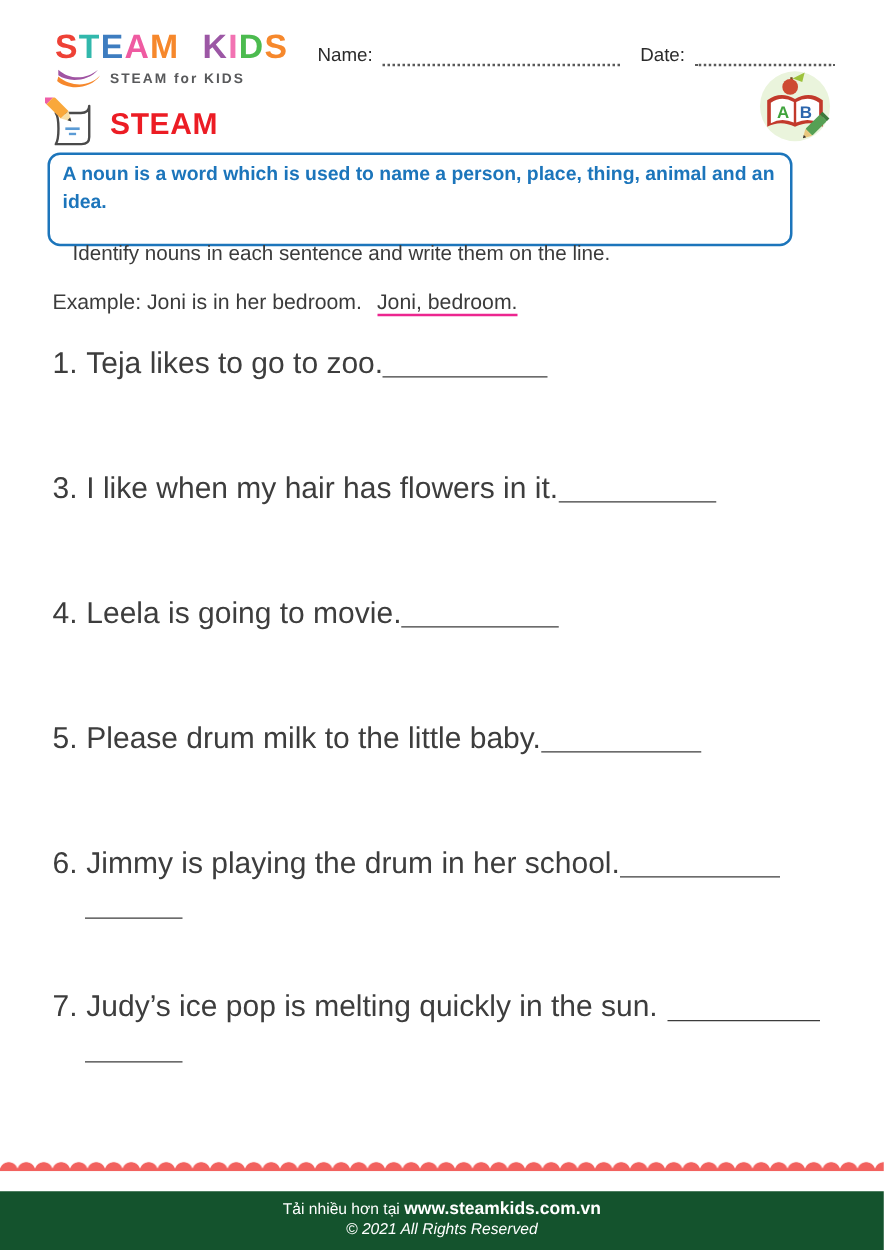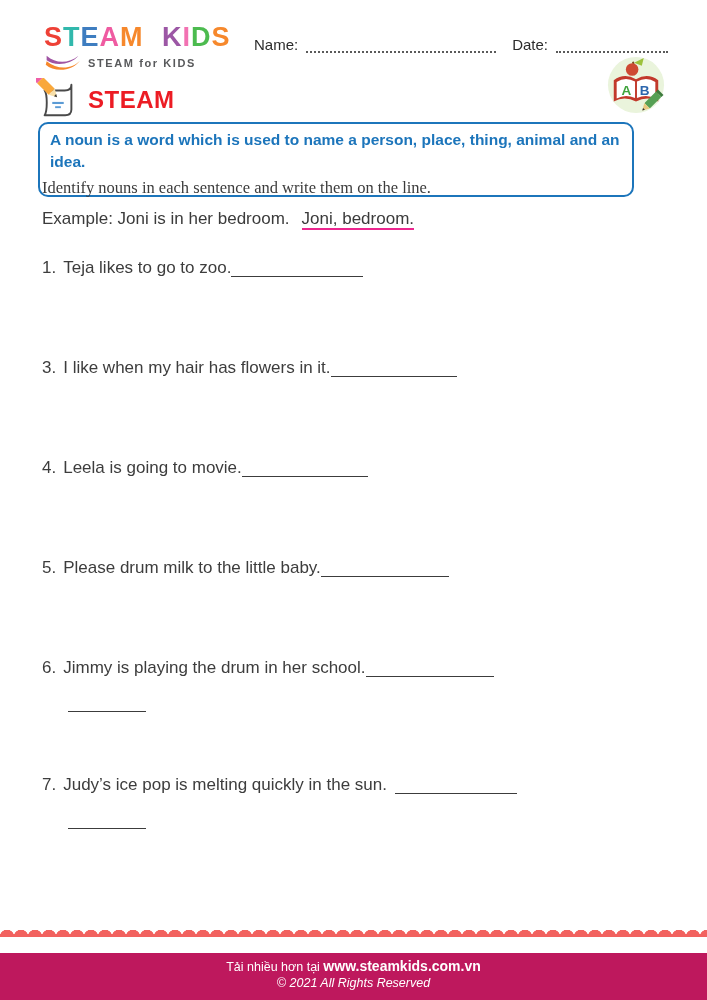--- a/index.html
+++ b/index.html
@@ -33,42 +33,42 @@
 
   
   .def-box{
     position:absolute;left:38px;top:122px;width:572px;
     border:2px solid #1C75BB;border-radius:10px;padding:5px 10px 23px 10px;
   }
   .def-box p{margin:0;font-size:15.5px;font-weight:bold;color:#1C75BB;line-height:1.4;}
 
   
   main{position:absolute;left:42px;top:176px;right:36px;}
-  .instr{margin:0;font-size:16.5px;line-height:1.45;color:#3b3b3b;font-family:Liberation Serif, serif;}
+  .instr{margin:16px;font-size:16.5px;line-height:1.45;color:#3b3b3b;}
   .example{margin:9px 0 0 0;font-size:17px;color:#3b3b3b;}
   .ex-ans{margin-left:12px;border-bottom:2.5px solid #EC268F;padding-bottom:0;}
 
-  ol.questions{list-style:none;margin:24px 0 0 0;padding:0;font-size:17px;line-height:30px;color:#3d3d3d;}
+  ol.questions{list-style:none;margin:24px 0 0 0;padding:0;font-size:24px;line-height:30px;color:#3d3d3d;}
   ol.questions li{margin:0 0 70px 0;}
   ol.questions li:nth-child(5){margin-bottom:52px;}
   ol.questions li:nth-child(6){margin-bottom:30px;}
   ol.questions li:last-child{margin-bottom:0;}
   .qnum{margin-right:7px;}
   .blank{display:inline-block;border-bottom:1.6px solid #3c3c3c;height:18px;vertical-align:-4px;}
   .blank2{margin-left:26px;margin-top:10px;}
   .gap-before{margin-left:8px;}
 
   
   footer{position:absolute;left:0;right:0;bottom:0;}
   .scallop{
     height:9px;
     background-image:radial-gradient(circle at 7px 9px,#F2625F 7px,rgba(255,255,255,0) 7.5px);
     background-size:14px 9px;background-repeat:repeat-x;
   }
-  .footer-body{background:#be185d;height:47px;color:#ffffff;text-align:center;padding-top:5px;box-sizing:border-box;margin-top:16px;}
+  .footer-body{background:#14532d;height:47px;color:#ffffff;text-align:center;padding-top:5px;box-sizing:border-box;margin-top:16px;}
   .footer-line1{margin:0;font-size:12.5px;}
   .footer-line1 strong{font-size:14px;}
   .footer-line2{margin:2px 0 0 0;font-size:12.5px;font-style:italic;}
 </style>
 </head>
 <body>
 
 <div class="page">
 
   <div class="logo">

